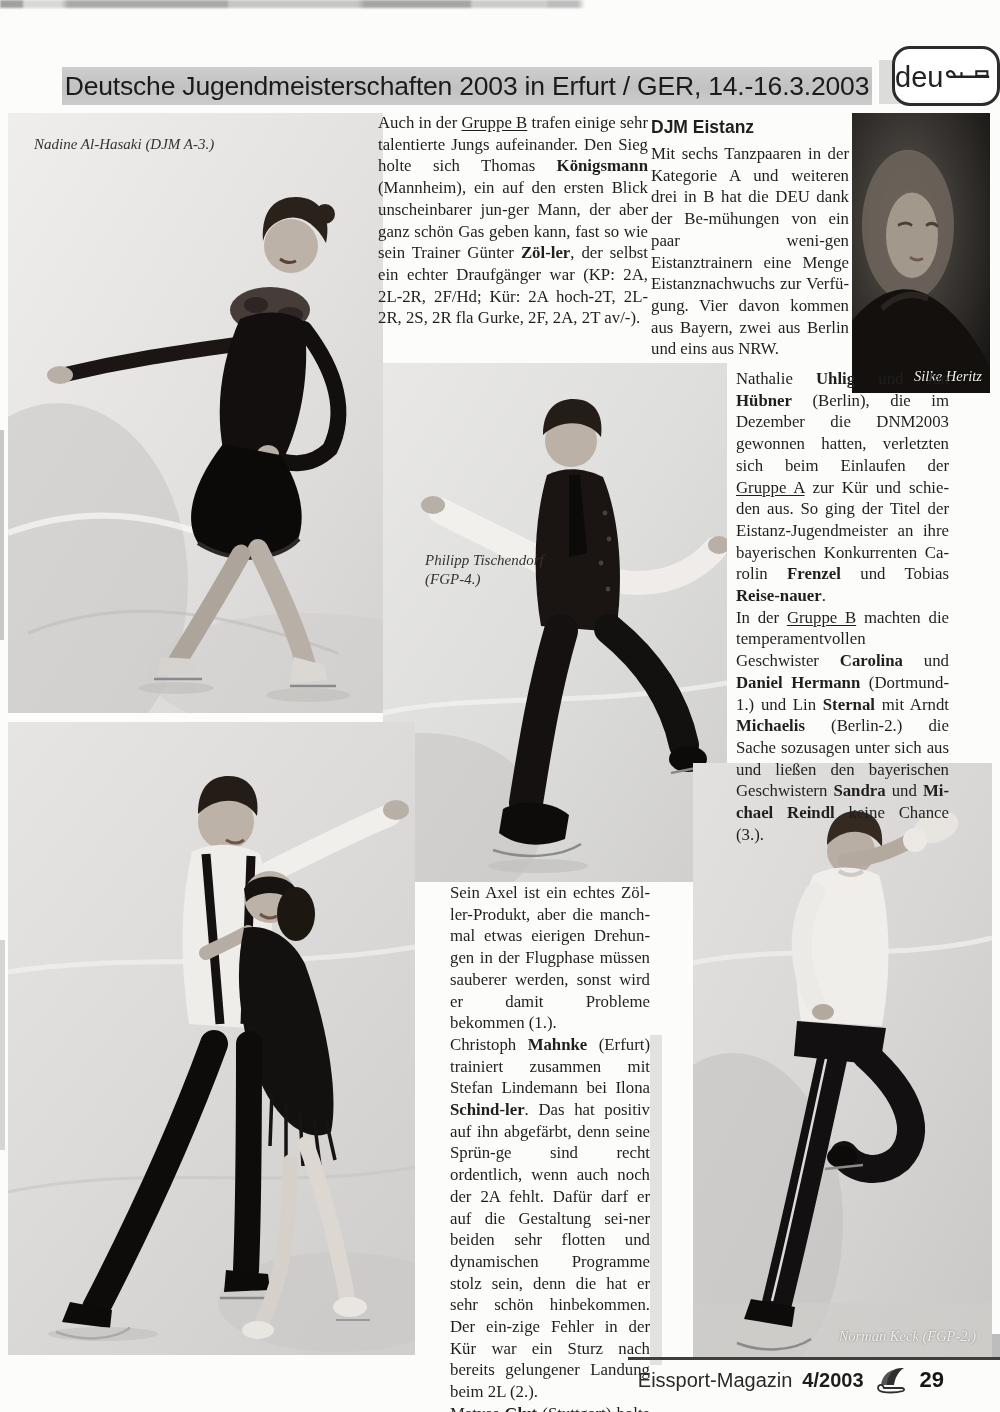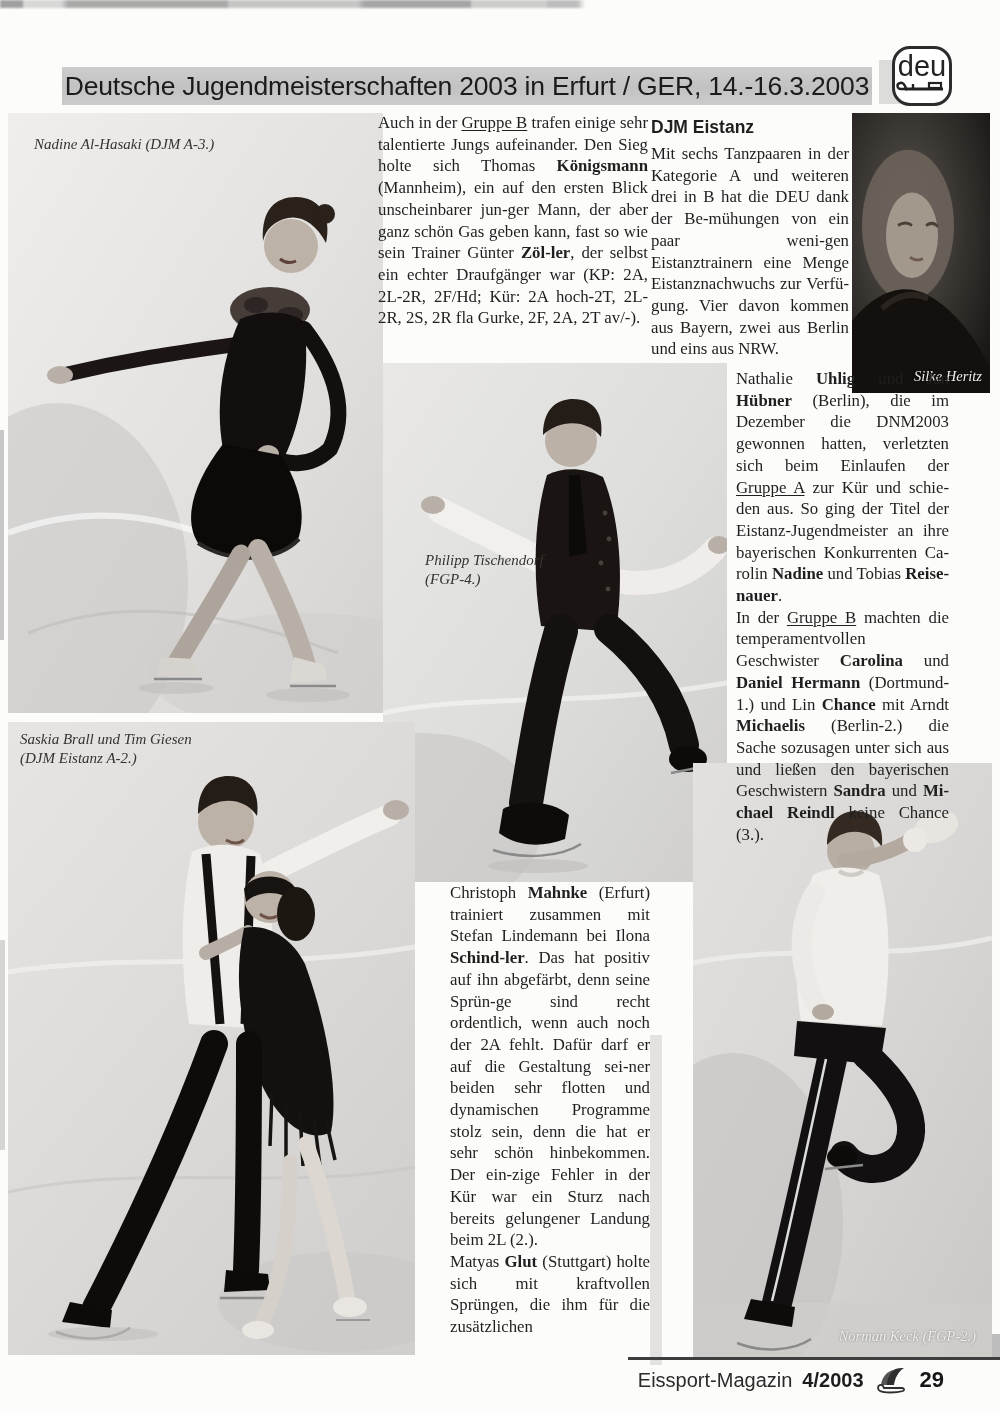--- a/index.html
+++ b/index.html
@@ -18,23 +18,23 @@
   .header-bar {
     left:62px; top:67px; width:810px; height:38px;
     background:linear-gradient(180deg,#cdcdcd,#c2c2c2 55%,#cccccc);
     display:flex; align-items:center; justify-content:center;
   }
   .header-bar .title {
     font-family:"Liberation Sans", sans-serif; font-size:26.5px;
     color:#1b1b1b; letter-spacing:-0.2px; white-space:nowrap;
   }
   .deu-logo {
-    left:892px; top:46px; width:60px; height:60px;
+    left:892px; top:46px; width:108px; height:60px;
     border:3px solid #2c2c2c; border-radius:18px; background:#fff;
-    display:flex; flex-direction:column; align-items:center;
+    display:flex; align-items:center;
   }
   .deu-logo .deu-text {
     font-family:"Liberation Sans", sans-serif; font-size:29px; font-weight:500;
     color:#222; line-height:32px; margin-top:1px;
   }
 
   
   .photo { position:absolute; overflow:hidden; }
   .photo svg { display:block; width:100%; height:100%; }
   .caption-dark {
@@ -236,22 +236,20 @@
     <path d="M218 548 l42 4 l2 16 l-46 2 Z" fill="#0d0b0a"></path>
     <path d="M212 576 h58" stroke="#8a8a8a" stroke-width="2.5"></path>
 
     <path d="M298 422 C316 470 331 530 339 576" stroke="#ddd7d1" stroke-width="16" fill="none" stroke-linecap="round"></path>
     <path d="M282 440 C282 500 276 556 254 600" stroke="#d6d0ca" stroke-width="15" fill="none" stroke-linecap="round"></path>
     <ellipse cx="342" cy="585" rx="17" ry="10" fill="#e9e6e2"></ellipse>
     <path d="M328 598 h34" stroke="#999" stroke-width="2"></path>
     <ellipse cx="250" cy="608" rx="16" ry="9" fill="#e9e6e2"></ellipse>
     <ellipse cx="95" cy="612" rx="55" ry="7" fill="#c2c0be" opacity="0.6"></ellipse>
   </svg>
-  <span class="caption-dark" style="left:12px;top:8px;">Saskia Brall und Tim Giesen
-(DJM Eistanz A-2.)</span>
 </div>
 
 <div class="photo" style="left:693px;top:763px;width:299px;height:594px;">
   <svg viewBox="0 0 299 594" preserveAspectRatio="none">
     <defs>
       <linearGradient id="ice4" x1="0" y1="0" x2="1" y2="1">
         <stop offset="0" stop-color="#e2e1df"></stop>
           <stop offset="0.5" stop-color="#d8d7d5"></stop>
           <stop offset="1" stop-color="#c9c8c6"></stop>
       </linearGradient>
@@ -285,25 +283,26 @@
 <div class="col" style="left:378px;top:112px;width:270px;">
   <p>Auch in der <u>Gruppe B</u> trafen einige sehr talentierte Jungs aufeinander. Den Sieg holte sich Thomas <b>Königsmann</b> (Mannheim), ein auf den ersten Blick unscheinbarer jun-ger Mann, der aber ganz schön Gas geben kann, fast so wie sein Trainer Günter <b>Zöl-ler</b>, der selbst ein echter Draufgänger war (KP: 2A, 2L-2R, 2F/Hd; Kür: 2A hoch-2T, 2L-2R, 2S, 2R fla Gurke, 2F, 2A, 2T av/-).</p>
 </div>
 
 <div class="col" style="left:651px;top:112px;width:198px;">
   <div class="section-heading">DJM Eistanz</div>
   <p>Mit sechs Tanzpaaren in der Kategorie A und weiteren drei in B hat die DEU dank der Be-mühungen von ein paar weni-gen Eistanztrainern eine Menge Eistanznachwuchs zur Verfü-gung. Vier davon kommen aus Bayern, zwei aus Berlin und eins aus NRW.</p>
 </div>
 
 <div class="col" style="left:736px;top:368px;width:213px;">
-  <p>Nathalie <b>Uhlig</b> und Jan <b>Hübner</b> (Berlin), die im Dezember die DNM2003 gewonnen hatten, verletzten sich beim Einlaufen der <u>Gruppe A</u> zur Kür und schie-den aus. So ging der Titel der Eistanz-Jugendmeister an ihre bayerischen Konkurrenten Ca-rolin <b>Nadine</b> und Tobias <b>Reise-nauer</b>.</p>
-  <p>In der <u>Gruppe B</u> machten die temperamentvollen Geschwister <b>Carolina</b> und <b>Daniel Hermann</b> (Dortmund-1.) und Lin <b>Chance</b> mit Arndt <b>Michaelis</b> (Berlin-2.) die Sache sozusagen unter sich aus und ließen den bayerischen Geschwistern <b>Sandra</b> und <b>Mi-chael Reindl</b> keine Chance (3.).</p>
+  <p>Nathalie <b>Uhlig</b> und Jan <b>Hübner</b> (Berlin), die im Dezember die DNM2003 gewonnen hatten, verletzten sich beim Einlaufen der <u>Gruppe A</u> zur Kür und schie-den aus. So ging der Titel der Eistanz-Jugendmeister an ihre bayerischen Konkurrenten Ca-rolin <b>Frenzel</b> und Tobias <b>Reise-nauer</b>.</p>
+  <p>In der <u>Gruppe B</u> machten die temperamentvollen Geschwister <b>Carolina</b> und <b>Daniel Hermann</b> (Dortmund-1.) und Lin <b>Sternal</b> mit Arndt <b>Michaelis</b> (Berlin-2.) die Sache sozusagen unter sich aus und ließen den bayerischen Geschwistern <b>Sandra</b> und <b>Mi-chael Reindl</b> keine Chance (3.).</p>
 </div>
 
 <div class="col" style="left:450px;top:882px;width:200px;">
+  <p>Sein Axel ist ein echtes Zöl-ler-Produkt, aber die manch-mal etwas eierigen Drehun-gen in der Flugphase müssen sauberer werden, sonst wird er damit Probleme bekommen (1.).</p>
   <p>Christoph <b>Mahnke</b> (Erfurt) trainiert zusammen mit Stefan Lindemann bei Ilona <b>Schind-ler</b>. Das hat positiv auf ihn abgefärbt, denn seine Sprün-ge sind recht ordentlich, wenn auch noch der 2A fehlt. Dafür darf er auf die Gestaltung sei-ner beiden sehr flotten und dynamischen Programme stolz sein, denn die hat er sehr schön hinbekommen. Der ein-zige Fehler in der Kür war ein Sturz nach bereits gelungener Landung beim 2L (2.).</p>
   <p>Matyas <b>Glut</b> (Stuttgart) holte sich mit kraftvollen Sprüngen, die ihm für die zusätzlichen</p>
 </div>
 
 <div class="abs footer-rule"></div>
 <div class="abs footer-row">
   <span class="footer-mag">Eissport-Magazin</span>
   <span class="footer-issue">4/2003</span>
   <svg width="36" height="30" viewBox="0 0 36 30">
     <path d="M10 20 C12 8 20 2 30 3 C24 7 21 13 20 20 Z" fill="#2e2e2e"></path>

